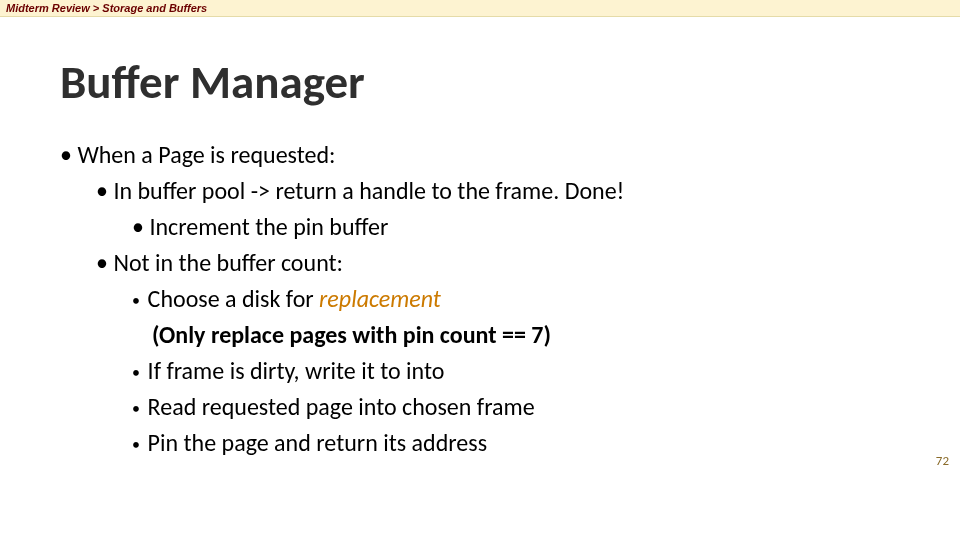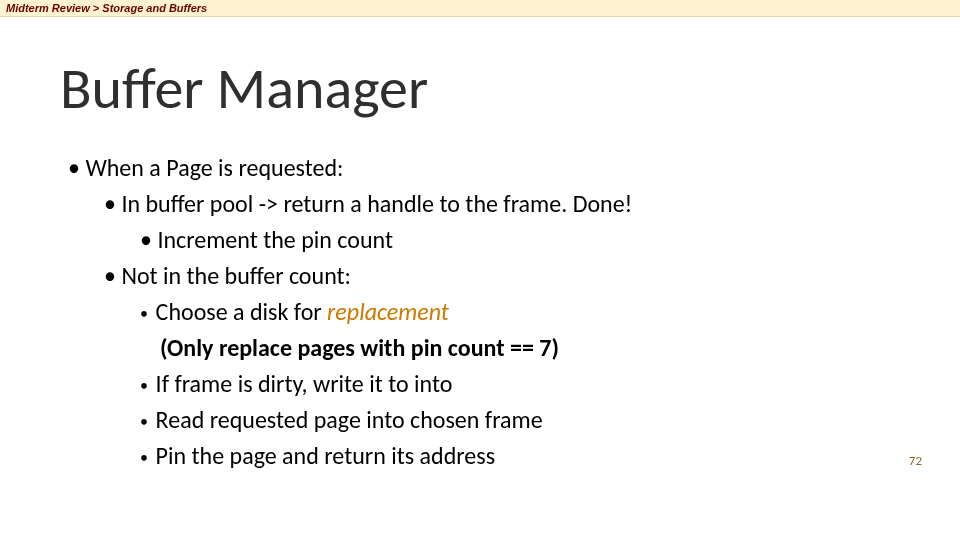--- a/index.html
+++ b/index.html
@@ -20,28 +20,28 @@
     font-weight: bold;
     font-style: italic;
     font-size: 11px;
     color: #6b0000;
   }
   .slide-body {
     padding: 36px 60px 0 60px;
   }
   .title {
     font-family: "Calibri Light", "Calibri", "Segoe UI Light", sans-serif;
-    font-weight: 400;
-    font-size: 58px;
+    font-weight: 700;
+    font-size: 47px;
     color: #2f2f2f;
     margin: 0 0 26px 0;
   }
   ul {
     list-style: none;
-    margin: 8px;
+    margin: 0;
     padding: 0;
   }
   li {
     font-size: 24px;
     line-height: 1.5;
     color: #000;
   }
   .lvl1 { padding-left: 0px; }
   .lvl2 { padding-left: 36px; }
   .lvl3 { padding-left: 72px; }
@@ -56,21 +56,21 @@
     margin-right: 4px;
   }
   .bold { font-weight: 700; }
   .italic-accent {
     font-style: italic;
     color: #cc7a00;
   }
   .page-number {
     position: absolute;
     bottom: 14px;
-    right: 38px;
+    right: 11px;
     font-size: 13px;
     color: #8a6b2a;
   }
   .slide {
     position: relative;
     width: 960px;
     height: 482px;
   }
 </style>
 </head>
@@ -80,21 +80,21 @@
   <div class="breadcrumb-bar">
     <span>Midterm Review</span><span> &gt; </span><span>Storage and Buffers</span>
   </div>
 
   <div class="slide-body">
     <h1 class="title">Buffer Manager</h1>
 
     <ul>
       <li class="lvl1 bullet-big">When a Page is requested:</li>
       <li class="lvl2 bullet-big">In buffer pool -&gt; return a handle to the frame. Done!</li>
-      <li class="lvl3 bullet-big">Increment the pin count</li>
+      <li class="lvl3 bullet-big">Increment the pin buffer</li>
       <li class="lvl2 bullet-big">Not in the buffer count:</li>
       <li class="lvl3 bullet-small">
         <span>Choose a disk for </span><span class="italic-accent">replacement</span>
       </li>
       <li class="lvl3-indent-more bold">(Only replace pages with pin count == 7)</li>
       <li class="lvl3 bullet-small">If frame is dirty, write it to into</li>
       <li class="lvl3 bullet-small">Read requested page into chosen frame</li>
       <li class="lvl3 bullet-small">Pin the page and return its address</li>
     </ul>
   </div>

